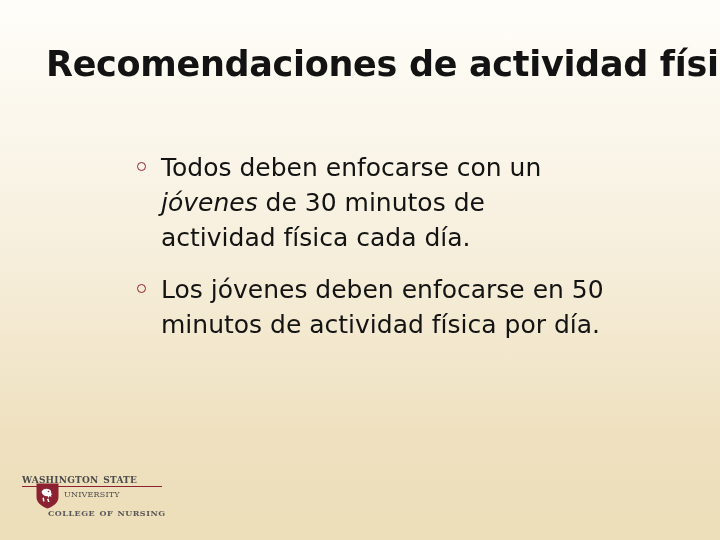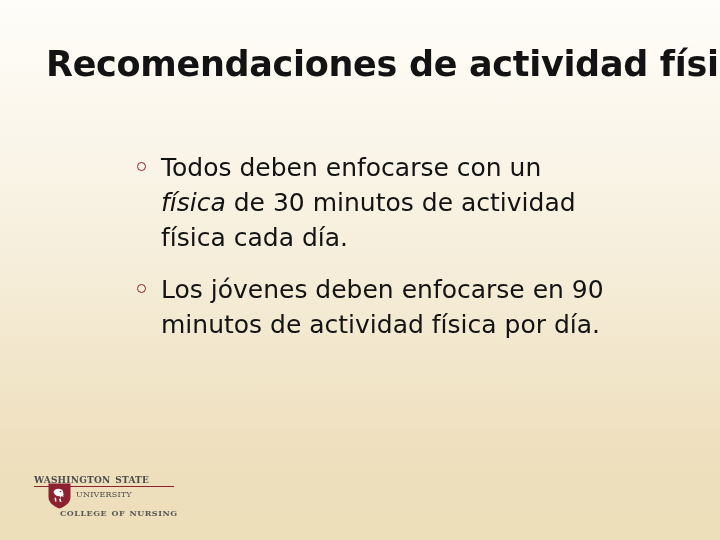--- a/index.html
+++ b/index.html
@@ -83,21 +83,21 @@
   .bullet-text {
     display: block;
   }
   .bullet-text .em {
     font-style: italic;
   }
 
   
   .logo {
     position: absolute;
-    left: 32px;
+    left: 20px;
     top: 470px;
     width: 180px;
     height: 52px;
     text-align: right;
   }
 
   .logo-wordmark {
     position: relative;
     height: 34px;
   }
@@ -165,26 +165,26 @@
 <body>
 
 <div class="slide">
 
   <div class="slide-title">Recomendaciones de actividad física</div>
 
   <ul class="body-list">
 
     <li class="bullet-item">
       <span class="bullet-marker" style="border-color: rgb(140, 34, 49);"></span>
-      <span class="bullet-text"><span>Todos deben enfocarse con un </span><span class="em">física</span><span> de 30 minutos de actividad física cada día.</span></span>
+      <span class="bullet-text"><span>Todos deben enfocarse con un </span><span class="em">jóvenes</span><span> de 30 minutos de actividad física cada día.</span></span>
     </li>
 
     <li class="bullet-item">
       <span class="bullet-marker" style="border-color: rgb(140, 34, 49);"></span>
-      <span class="bullet-text"><span>Los jóvenes deben enfocarse en 90 minutos de actividad física por día.</span></span>
+      <span class="bullet-text"><span>Los jóvenes deben enfocarse en 50 minutos de actividad física por día.</span></span>
     </li>
 
   </ul>
 
   <div class="logo">
     <div class="logo-wordmark">
       <div class="logo-line1">Washington State</div>
       <div class="logo-rule"></div>
       <div class="logo-line2">University</div>
 

